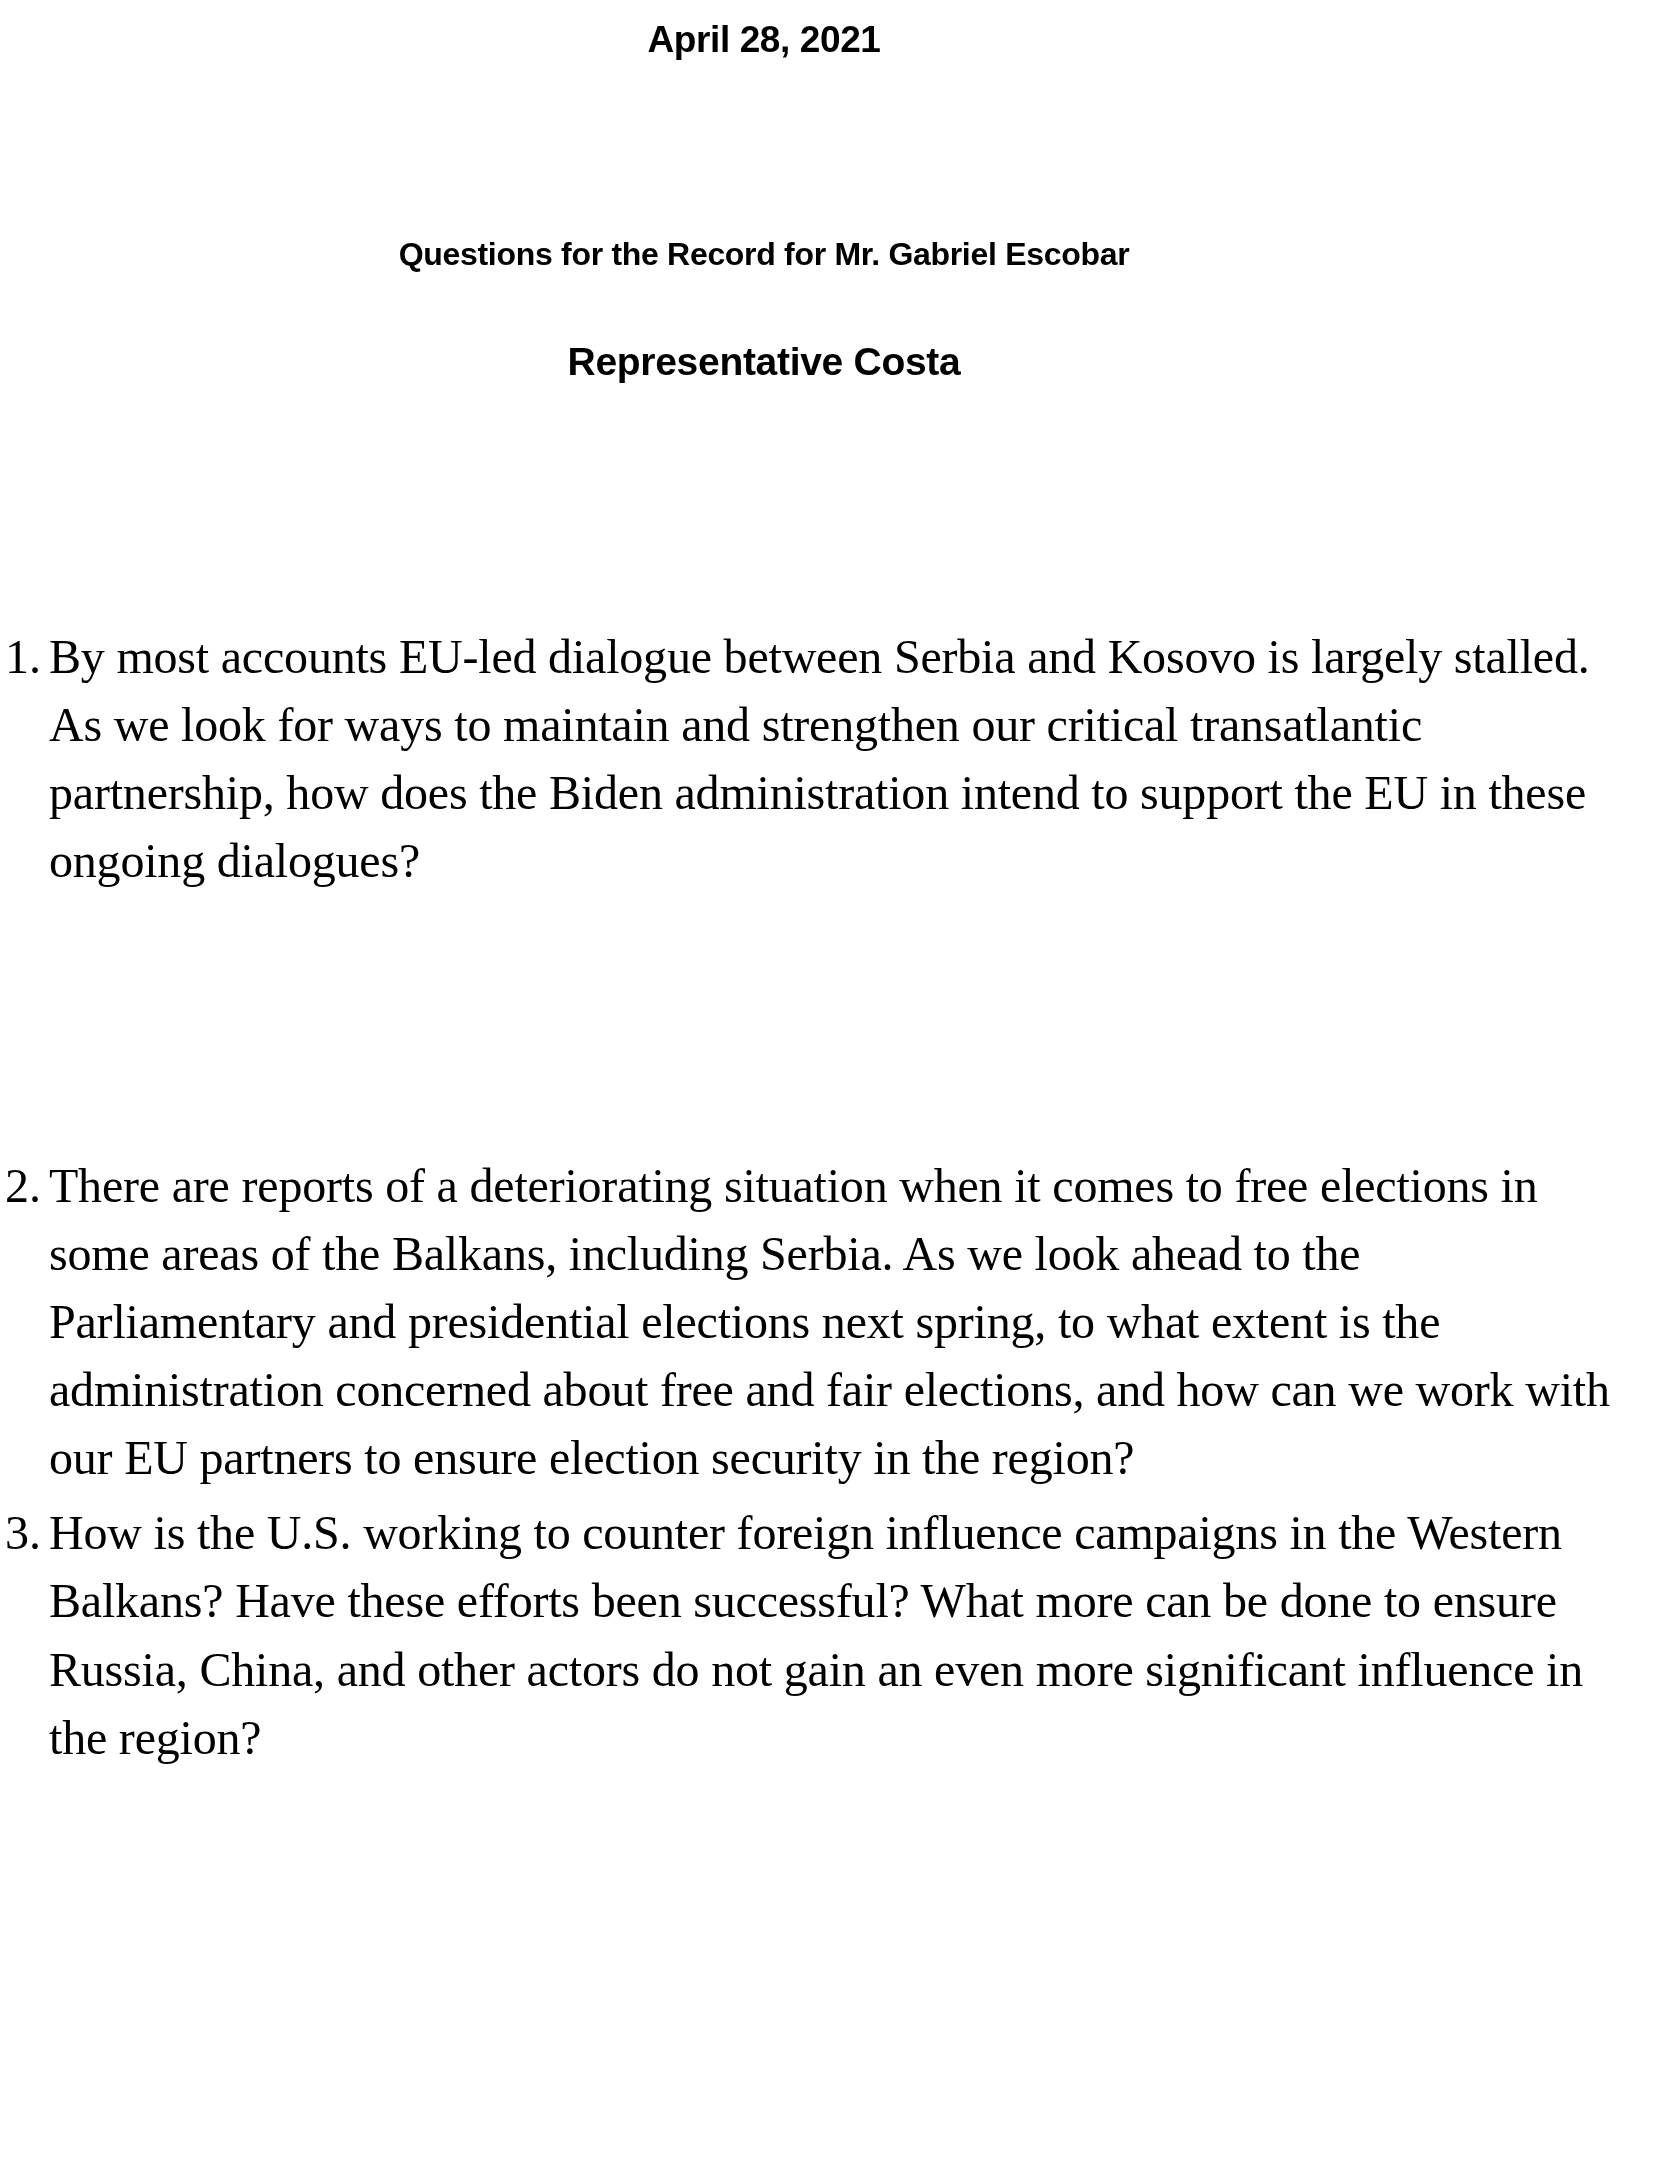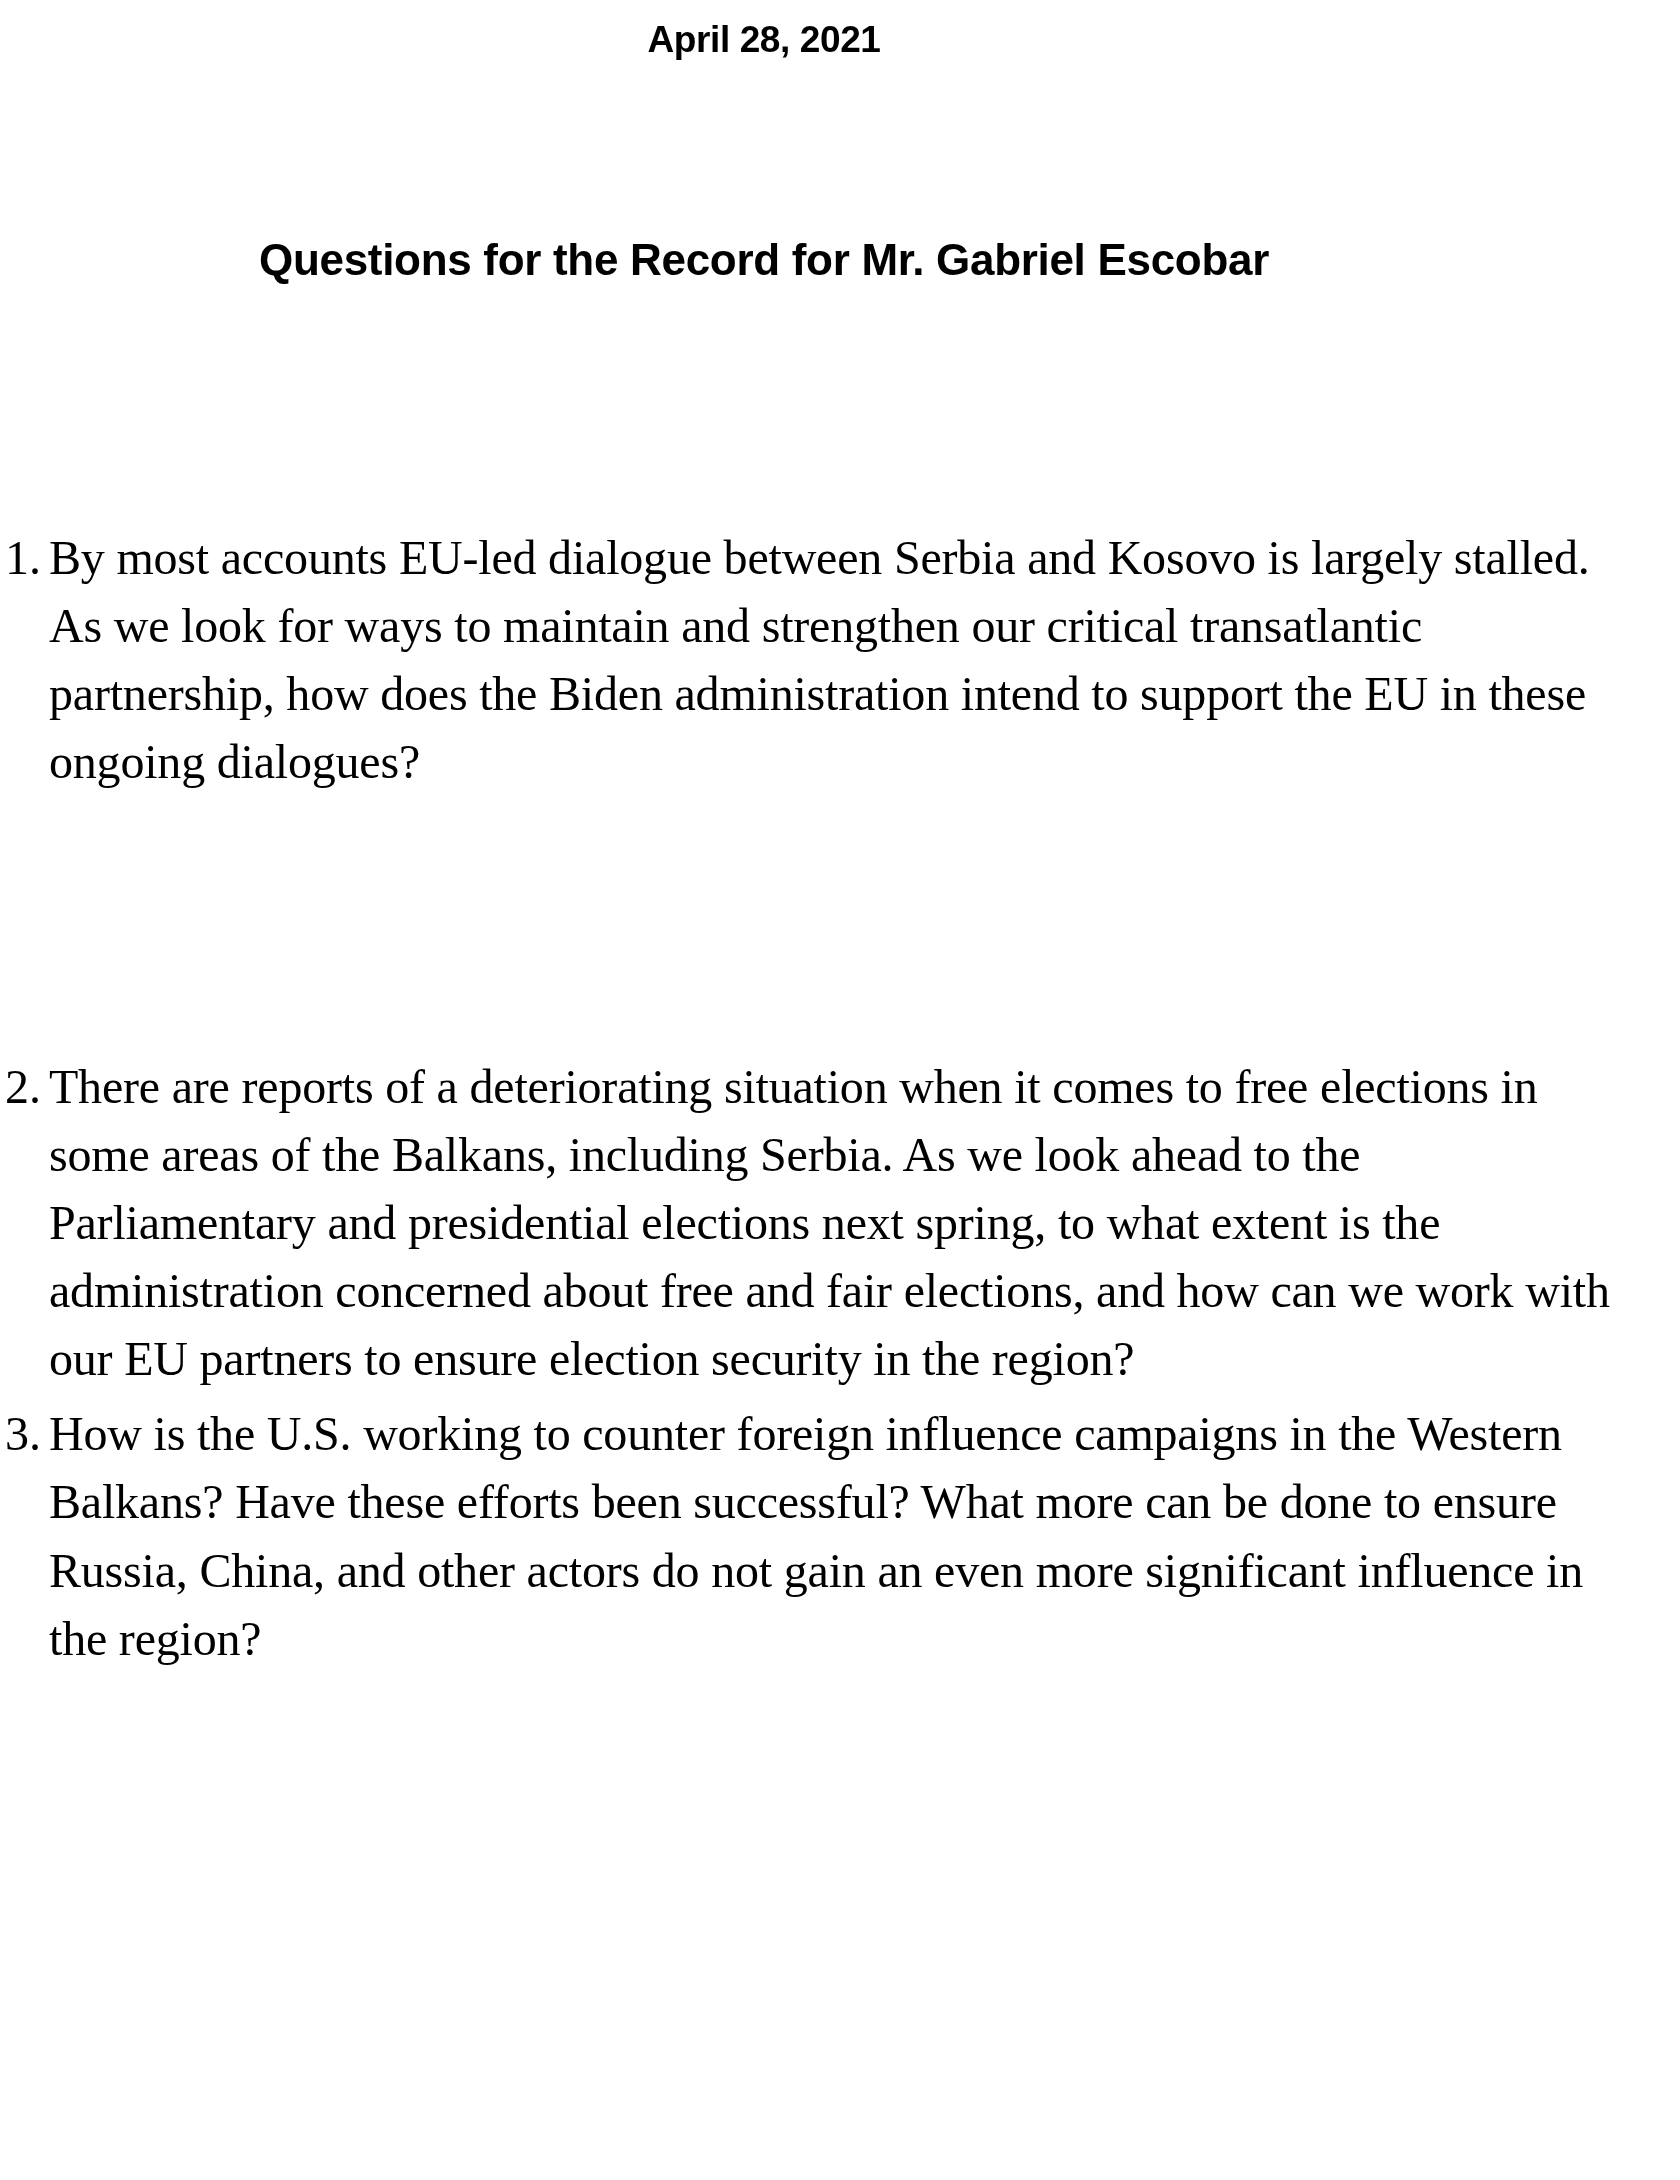--- a/index.html
+++ b/index.html
@@ -31,21 +31,21 @@
     padding-right: 153px;
   }
   .title-block {
     margin-top: 177px;
     padding-right: 153px;
     text-align: center;
   }
   .doc-title {
     font-family: "Liberation Sans", sans-serif;
     font-weight: bold;
-    font-size: 44px;
+    font-size: 32px;
     letter-spacing: -0.3px;
     line-height: 1.0;
     margin: 0;
   }
   .doc-subtitle {
     font-family: "Liberation Sans", sans-serif;
     font-weight: bold;
     font-size: 39px;
     letter-spacing: -0.3px;
     line-height: 1.0;
@@ -83,20 +83,21 @@
 </style>
 </head>
 <body>
 
 <div class="page">
 
   <div class="doc-date">April 28, 2021</div>
 
   <div class="title-block">
     <h1 class="doc-title">Questions for the Record for Mr. Gabriel Escobar</h1>
+    <h2 class="doc-subtitle">Representative Costa</h2>
   </div>
 
   <ol class="questions">
     <li class="q-item" id="q1">
       <span class="q-num">1.</span>
       <span class="q-text">By most accounts EU-led dialogue between Serbia and Kosovo is largely stalled. As we look for ways to maintain and strengthen our critical transatlantic partnership, how does the Biden administration intend to support the EU in these ongoing dialogues?</span>
     </li>
     <li class="q-item" id="q2">
       <span class="q-num">2.</span>
       <span class="q-text">There are reports of a deteriorating situation when it comes to free elections in some areas of the Balkans, including Serbia. As we look ahead to the Parliamentary and presidential elections next spring, to what extent is the administration concerned about free and fair elections, and how can we work with our EU partners to ensure election security in the region?</span>

